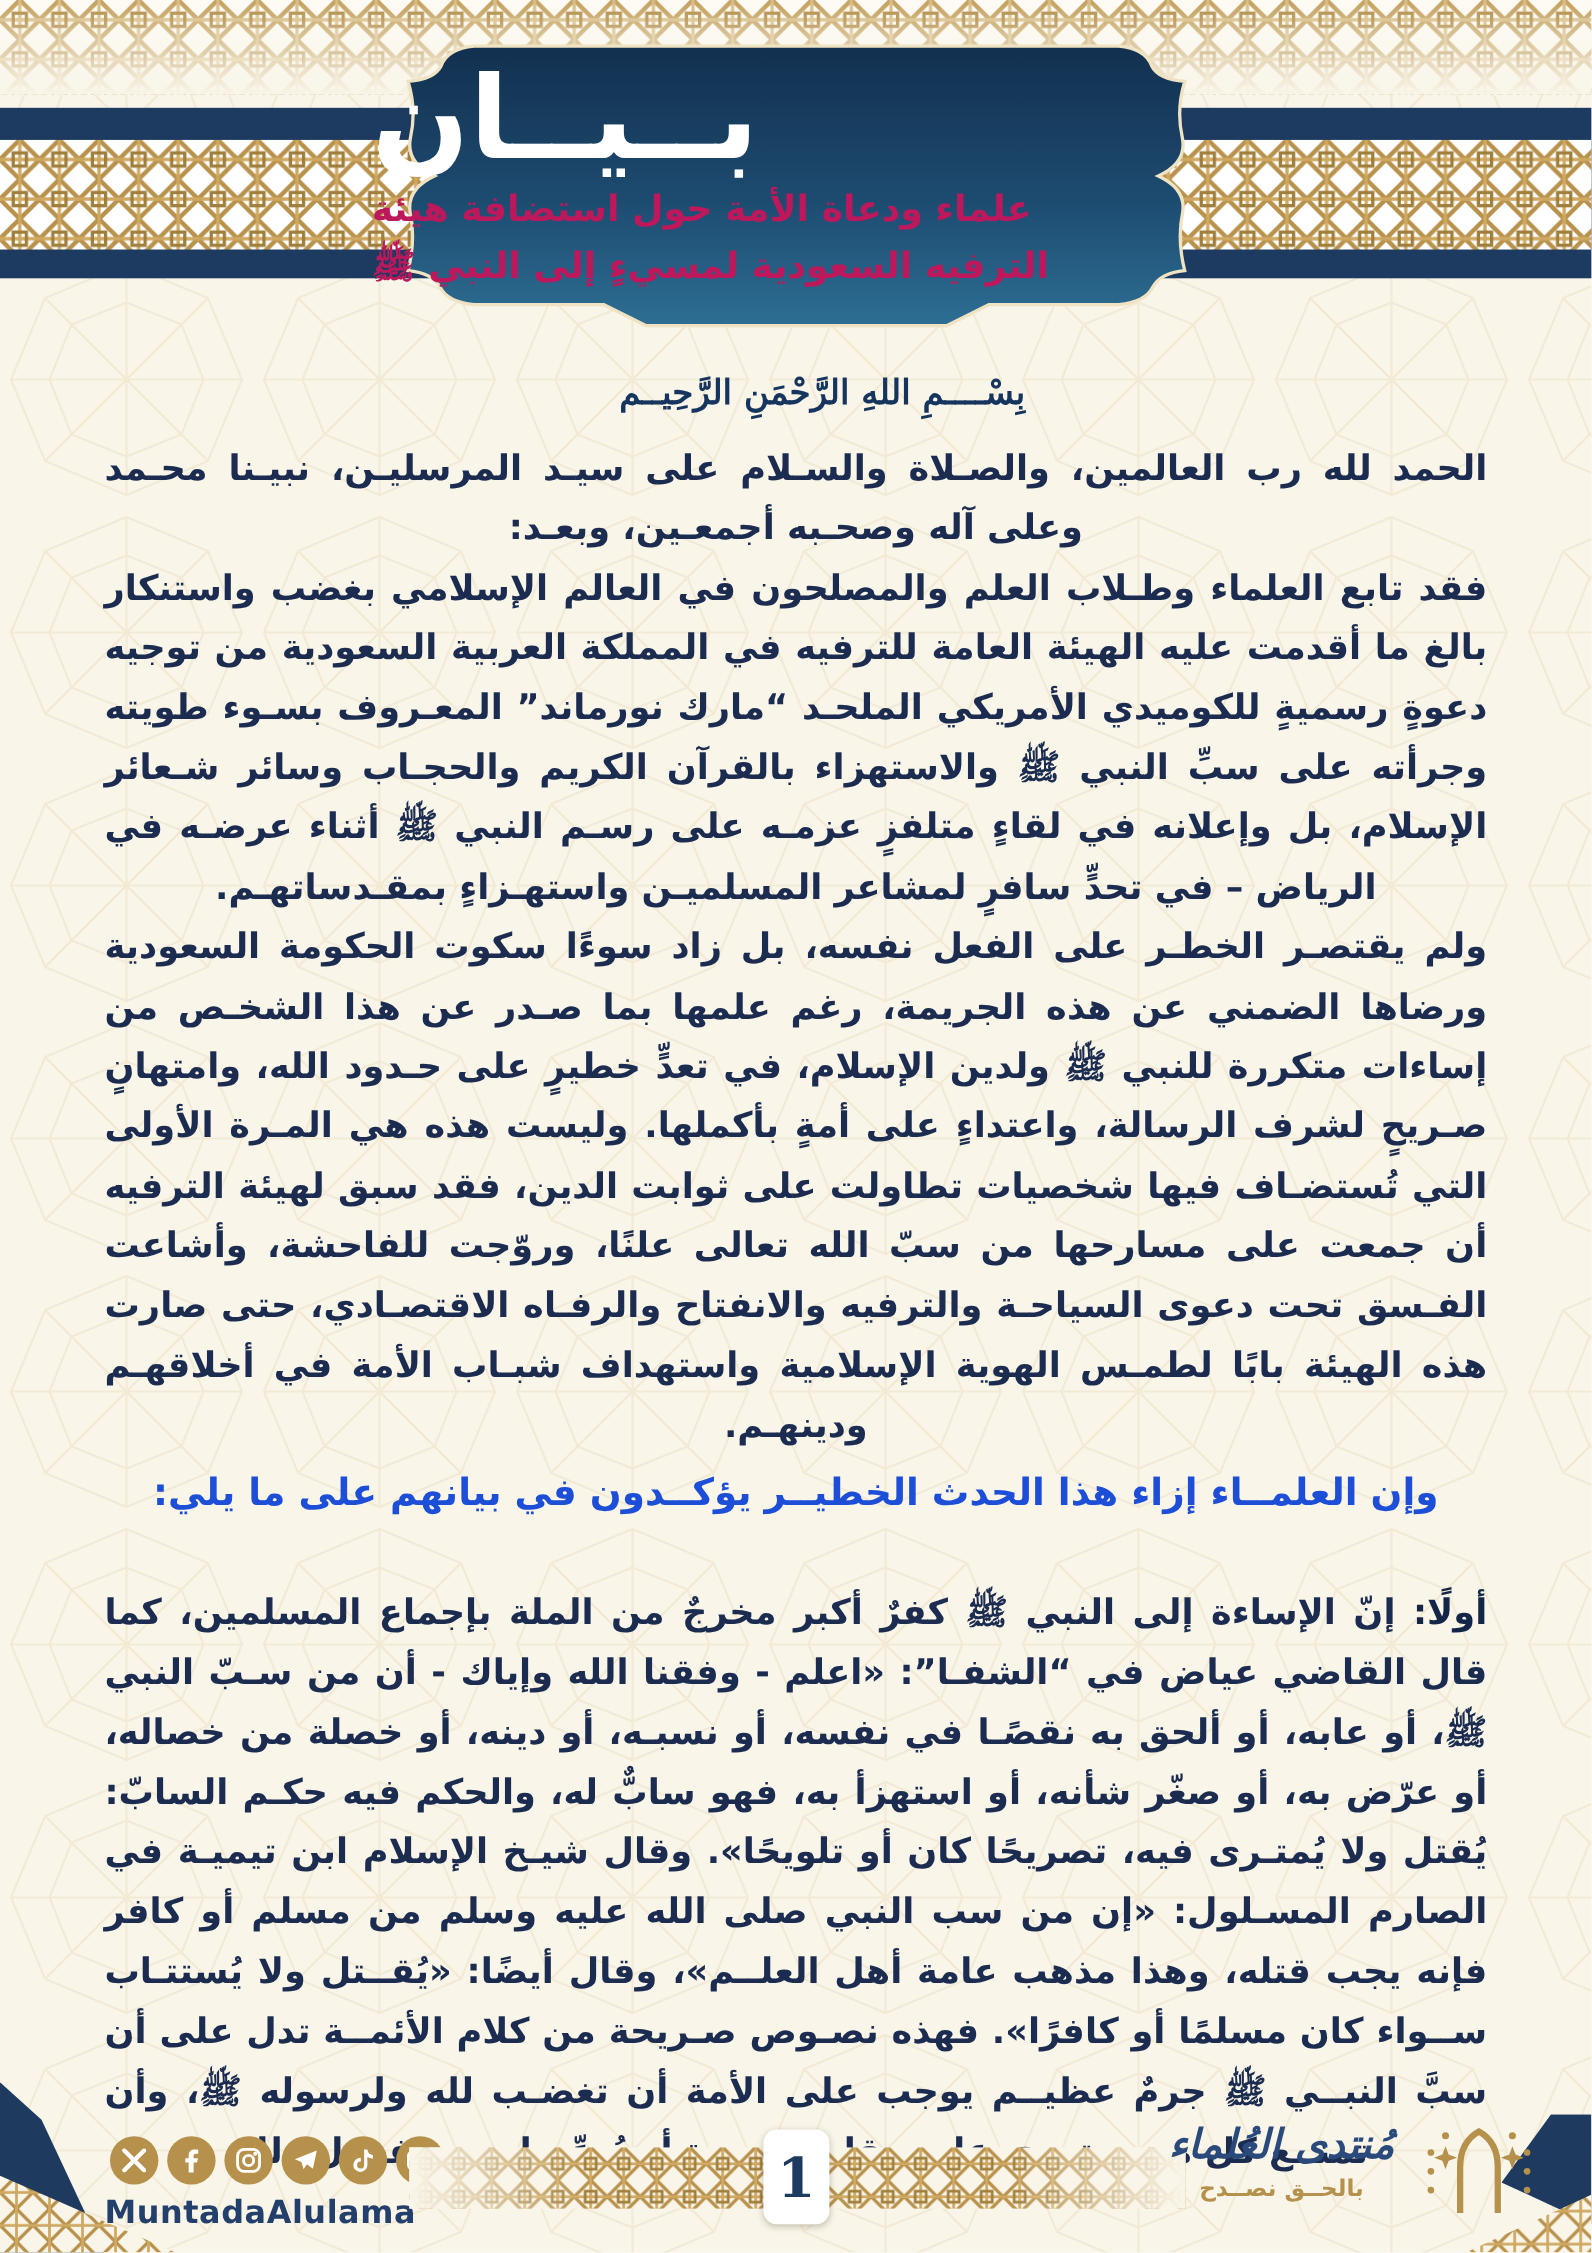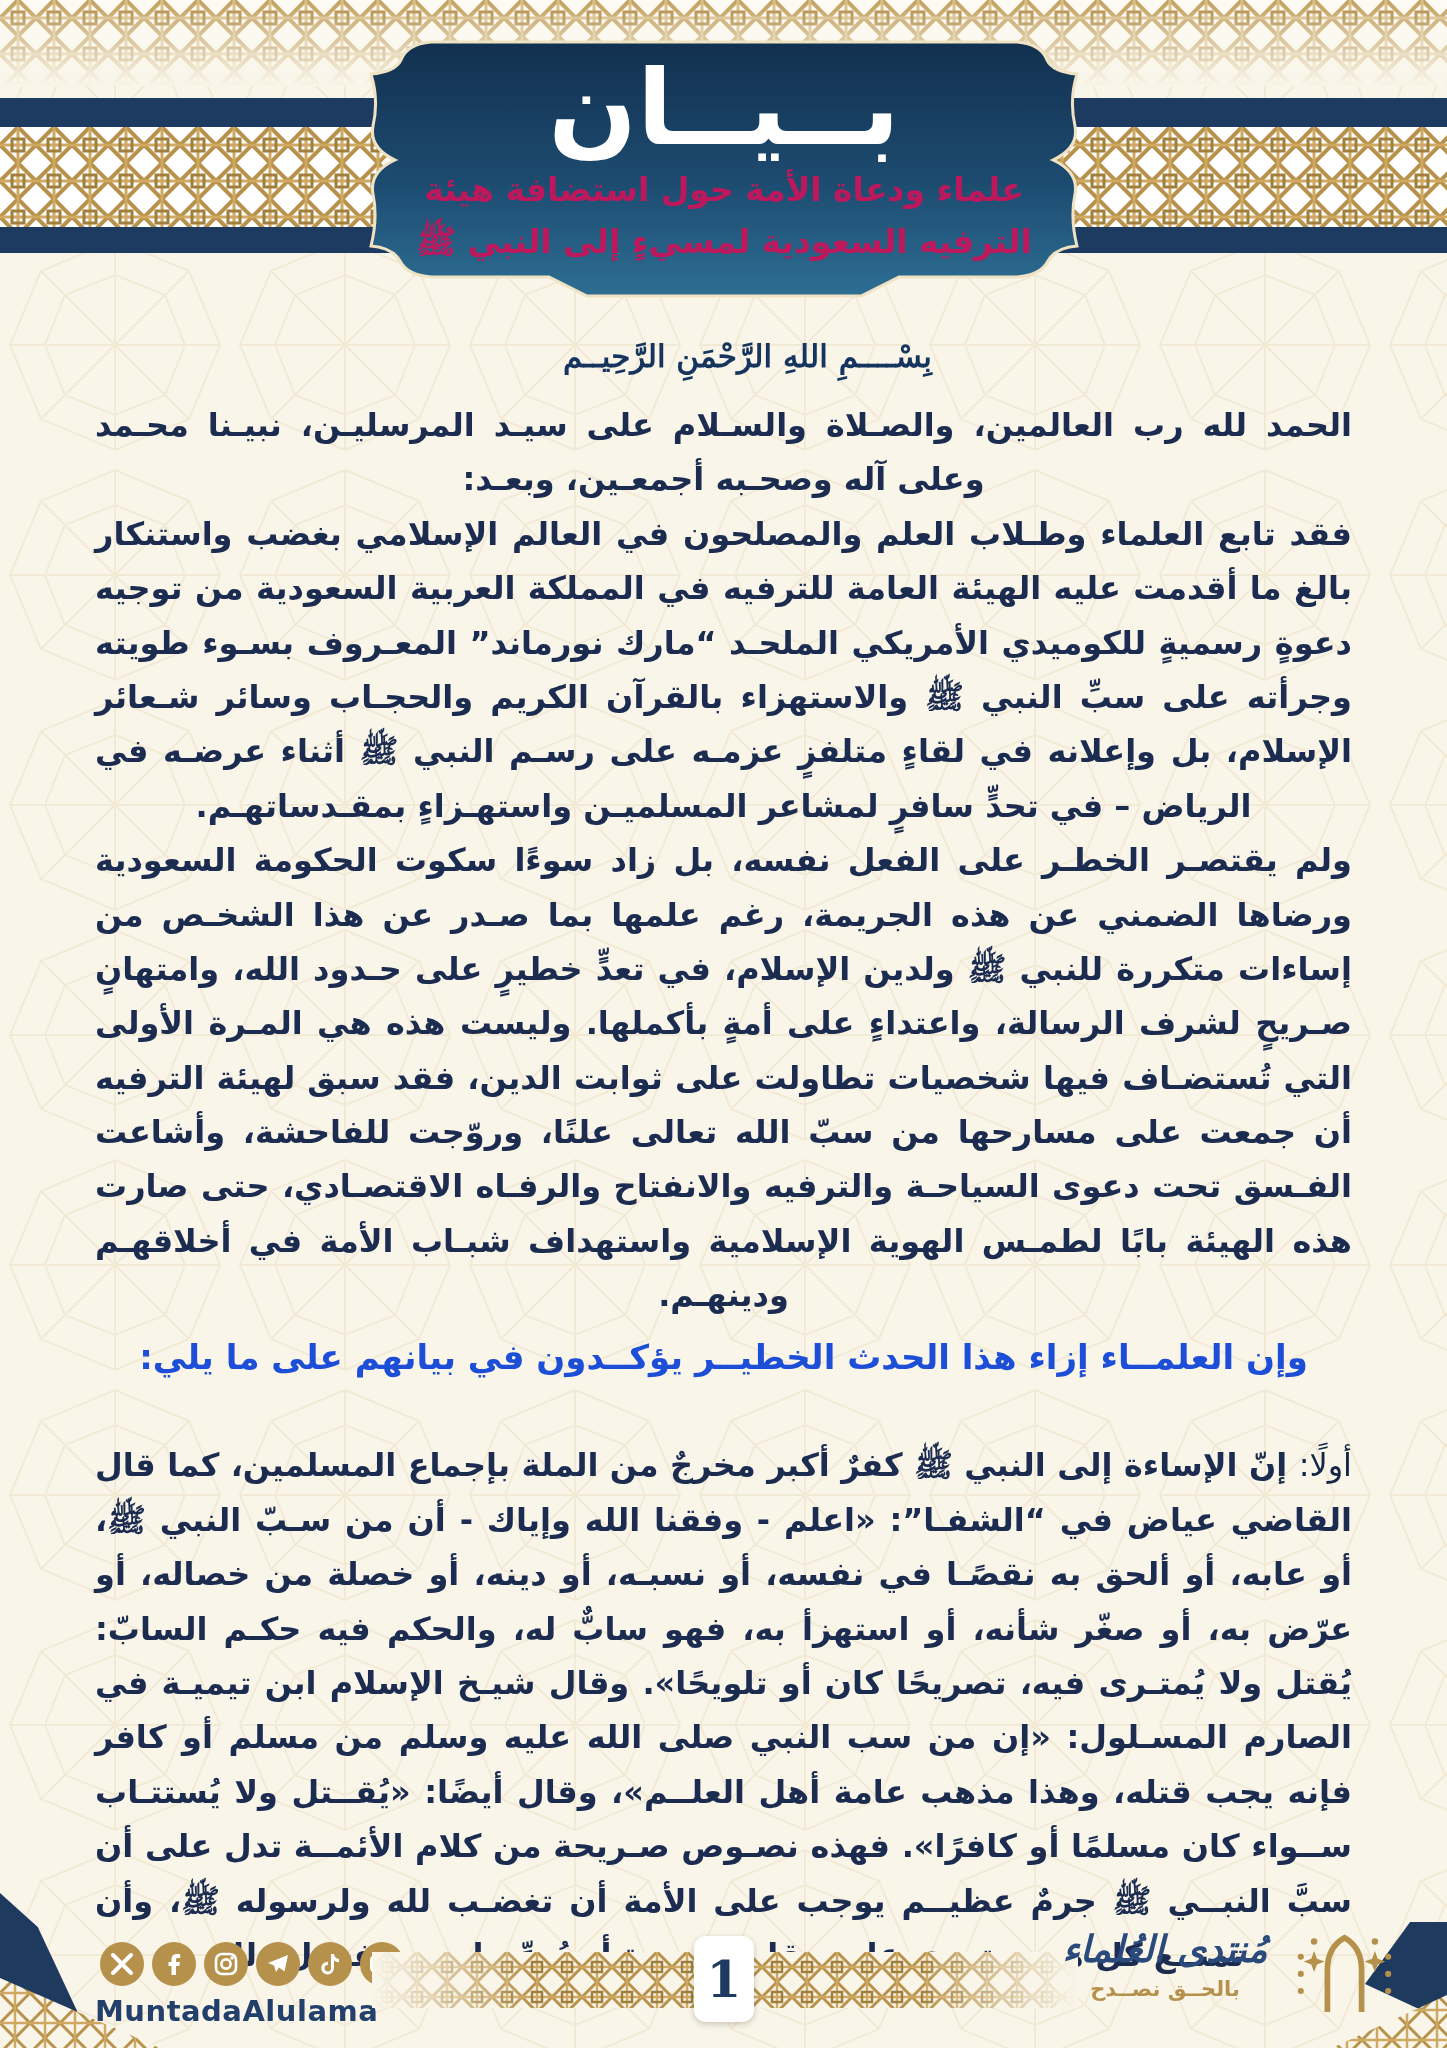--- a/index.html
+++ b/index.html
@@ -8,21 +8,21 @@
     background:#f9f5e9;
     font-family:"DejaVu Sans","Liberation Sans",sans-serif;
   }
   .abs{position:absolute;}
   
   .navy-band{left:0;top:98px;width:1447px;height:155px;background:#1d3a60;}
   .gold-band{left:0;top:127px;width:1447px;height:100px;}
   .fade-band{left:0;top:0;width:1447px;height:86px;}
   
   .frame-svg{left:338px;top:30px;width:772px;height:272px;}
-  .frame-text{left:338px;top:30px;width:772px;height:272px;text-align:center;direction:rtl;}
+  .frame-text{left:338px;top:30px;width:772px;height:272px;text-align:left;direction:rtl;}
   .frame-title{
     margin:0;padding-top:24px;font-size:104px;line-height:1.05;font-weight:900;
     color:#ffffff;letter-spacing:2px;
   }
   .frame-sub{margin:2px 0 0 0;font-size:33px;font-weight:700;color:#be185d;line-height:1.5;}
   
   .basmala{
     left:0;top:338px;width:1447px;text-align:center;
     font-size:31px;font-weight:700;color:#16355e;
     font-family:"DejaVu Serif","Liberation Serif",serif;
@@ -31,21 +31,21 @@
   
   .body-text{
     left:95px;top:398px;width:1257px;direction:rtl;
     color:#1b2c50;font-size:32px;font-weight:700;line-height:1.7;
   }
   .body-text p{margin:0;text-align:justify;text-align-last:center;}
   .para-heading{
     margin:6px 0 52px 0 !important;font-size:34px;font-weight:900;color:#1d4ed8;
     text-align:justify;text-align-last:justify;
   }
-  .lead-label{font-weight:400;color:#142648;}
+  .lead-label{font-weight:700;color:#142648;}
   
   .corner{background:#1e3a5f;}
   .bl-navy{left:0;top:1893px;width:118px;height:155px;clip-path:polygon(0 0,32% 22%,80% 100%,0 100%);}
   .br-navy{right:0;top:1922px;width:82px;height:100px;clip-path:polygon(55% 0,100% 0,100% 100%,0 62%);}
   .bl-gold{left:0;top:1978px;width:160px;height:70px;clip-path:polygon(0 0,100% 100%,0 100%);}
   .br-gold{right:0;top:1995px;width:115px;height:53px;clip-path:polygon(100% 0,100% 100%,0 100%);}
   .social-row{left:100px;top:1942px;display:flex;gap:8px;}
   .soc{
     width:44px;height:44px;border-radius:50%;background:#b5914c;
     display:flex;align-items:center;justify-content:center;

